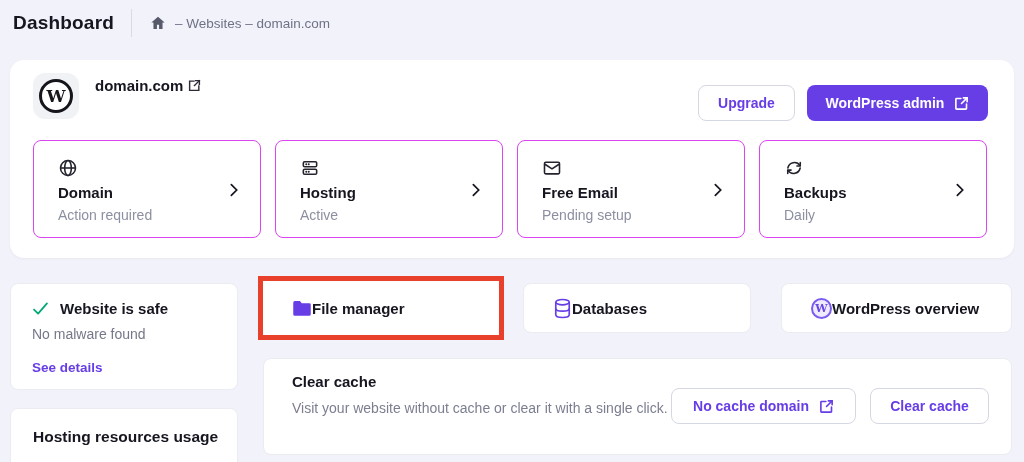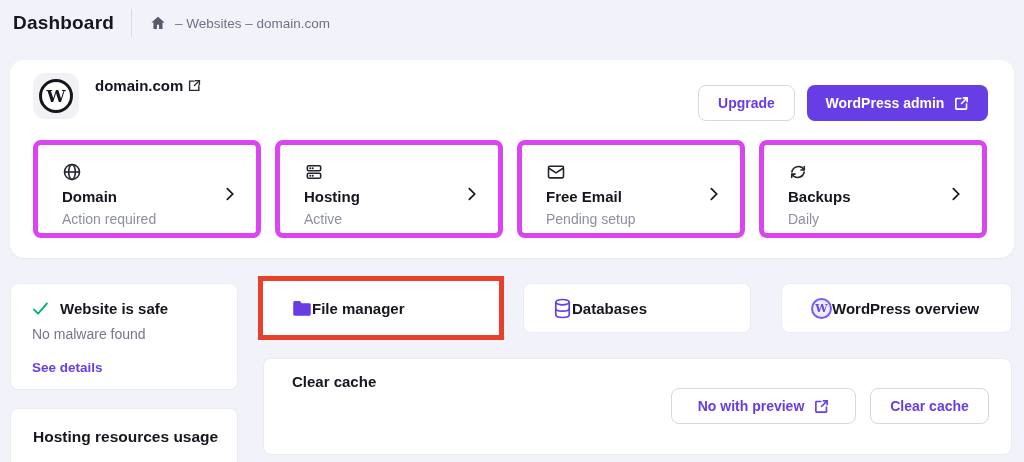--- a/index.html
+++ b/index.html
@@ -47,21 +47,21 @@
   .btn-outline { background:#fff; border:1px solid #d5d8e2; color:#673de6; }
   .btn-solid   { background:#673de6; border:none; color:#fff; }
   .btn-upgrade { position:absolute; left:688px; top:25px; width:97px; height:36px; }
   .btn-admin   { position:absolute; left:797px; top:25px; width:181px; height:36px; }
   .ext-icon-white svg { width:15px; height:15px; stroke:#fff; }
   .ext-icon-purple svg { width:15px; height:15px; stroke:#673de6; }
 
   
   .service-card {
     position:absolute; top:80px; width:228px; height:98px;
-    background:#fff; border:5px solid #d946ef; border-radius:8px; cursor:pointer;
+    background:#fff; border:1px solid #d946ef; border-radius:8px; cursor:pointer;
   }
   .service-icon { position:absolute; left:24px; top:17px; }
   .service-icon svg { width:20px; height:20px; stroke:#23242e; }
   .service-title { position:absolute; left:24px; top:43px; font-size:15px; font-weight:700; color:#15161f; }
   .service-status { position:absolute; left:24px; top:66px; font-size:14px; color:#8c8fa0; }
   .chevron { position:absolute; right:18px; top:41px; }
   .chevron svg { width:16px; height:16px; stroke:#15161f; }
 
   
   .safe-card {
@@ -263,22 +263,23 @@
   <span>Databases</span>
 </div>
 
 <div class="quick-card quick-wp">
   <span class="wp-logo-purple">W</span>
   <span>WordPress overview</span>
 </div>
 
 <div class="cache-card">
   <div class="cache-title">Clear cache</div>
+  <div class="cache-desc">Visit your website without cache or clear it with a single click.</div>
   <button class="btn btn-outline btn-preview">
-    <span>No with preview</span>
+    <span>No cache domain</span>
     <span class="ext-icon-purple">
       <svg viewBox="0 0 24 24" fill="none" stroke-width="2.6" stroke-linecap="round" stroke-linejoin="round">
         <path d="M20 13v7a1 1 0 0 1-1 1H4a1 1 0 0 1-1-1V5a1 1 0 0 1 1-1h7"></path>
           <path d="M15 3h6v6"></path>
           <path d="M21 3l-9 9"></path>
       </svg>
     </span>
   </button>
   <button class="btn btn-outline btn-clear">
     <span>Clear cache</span>

